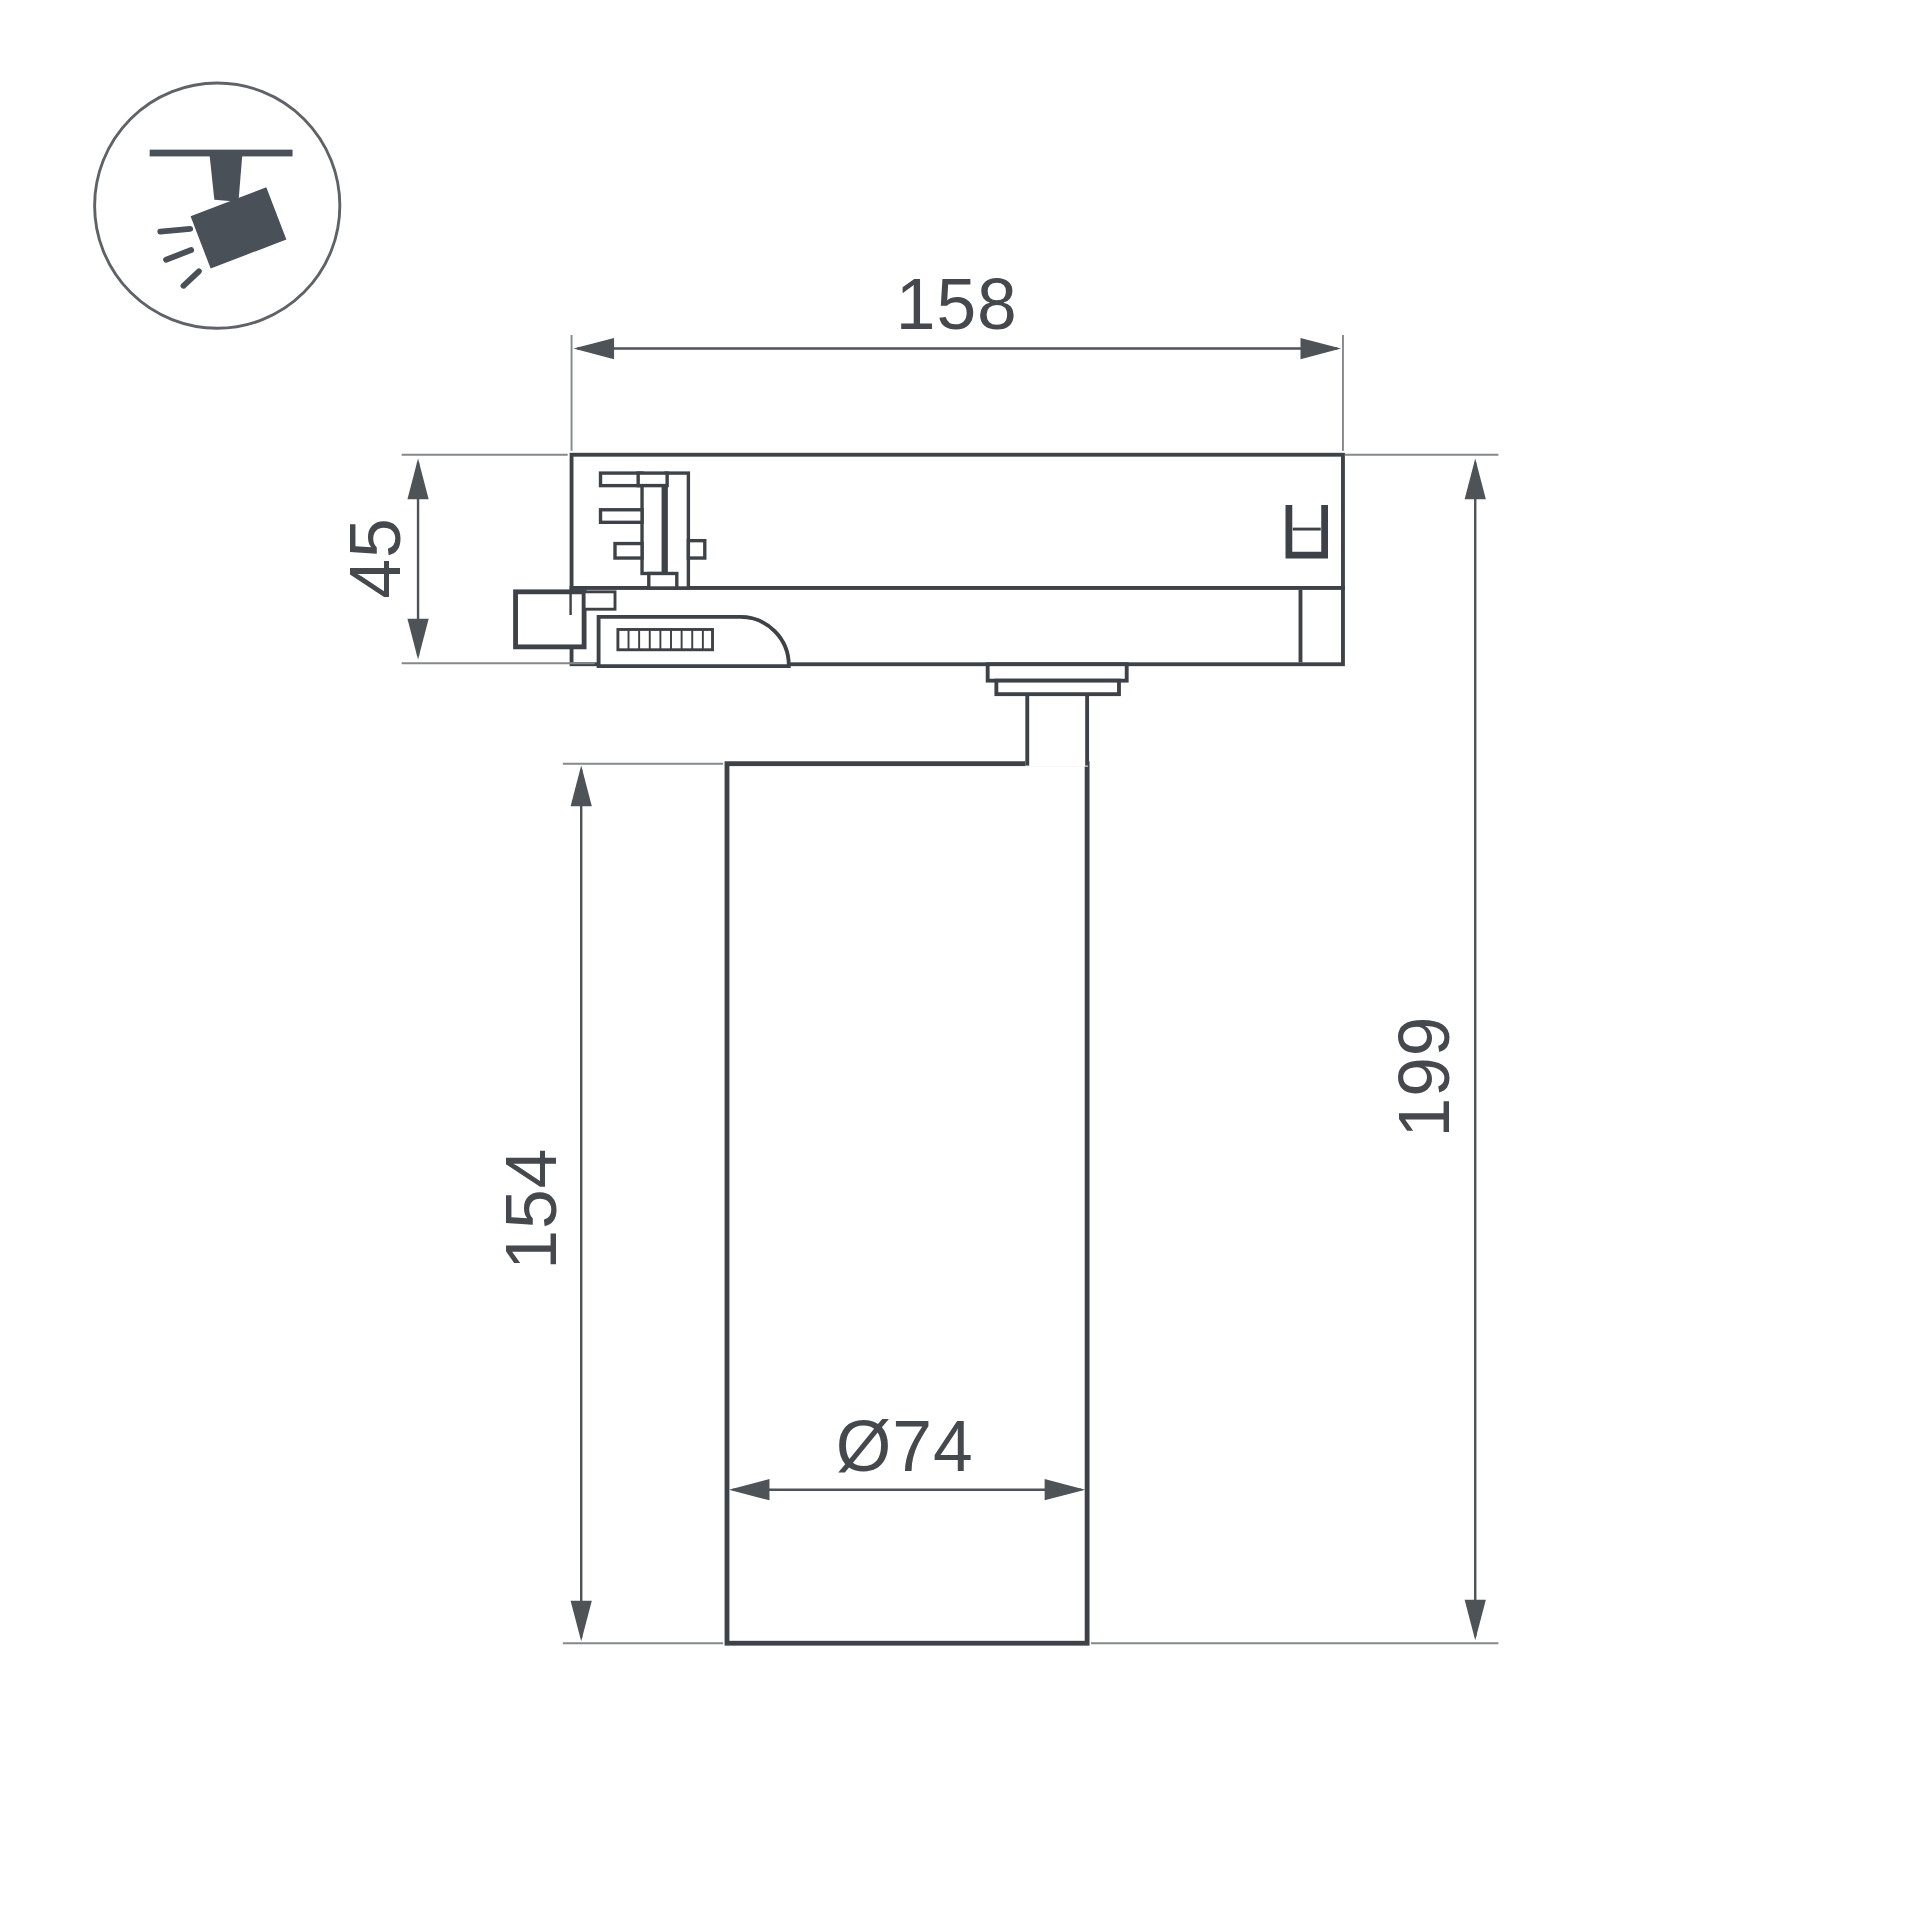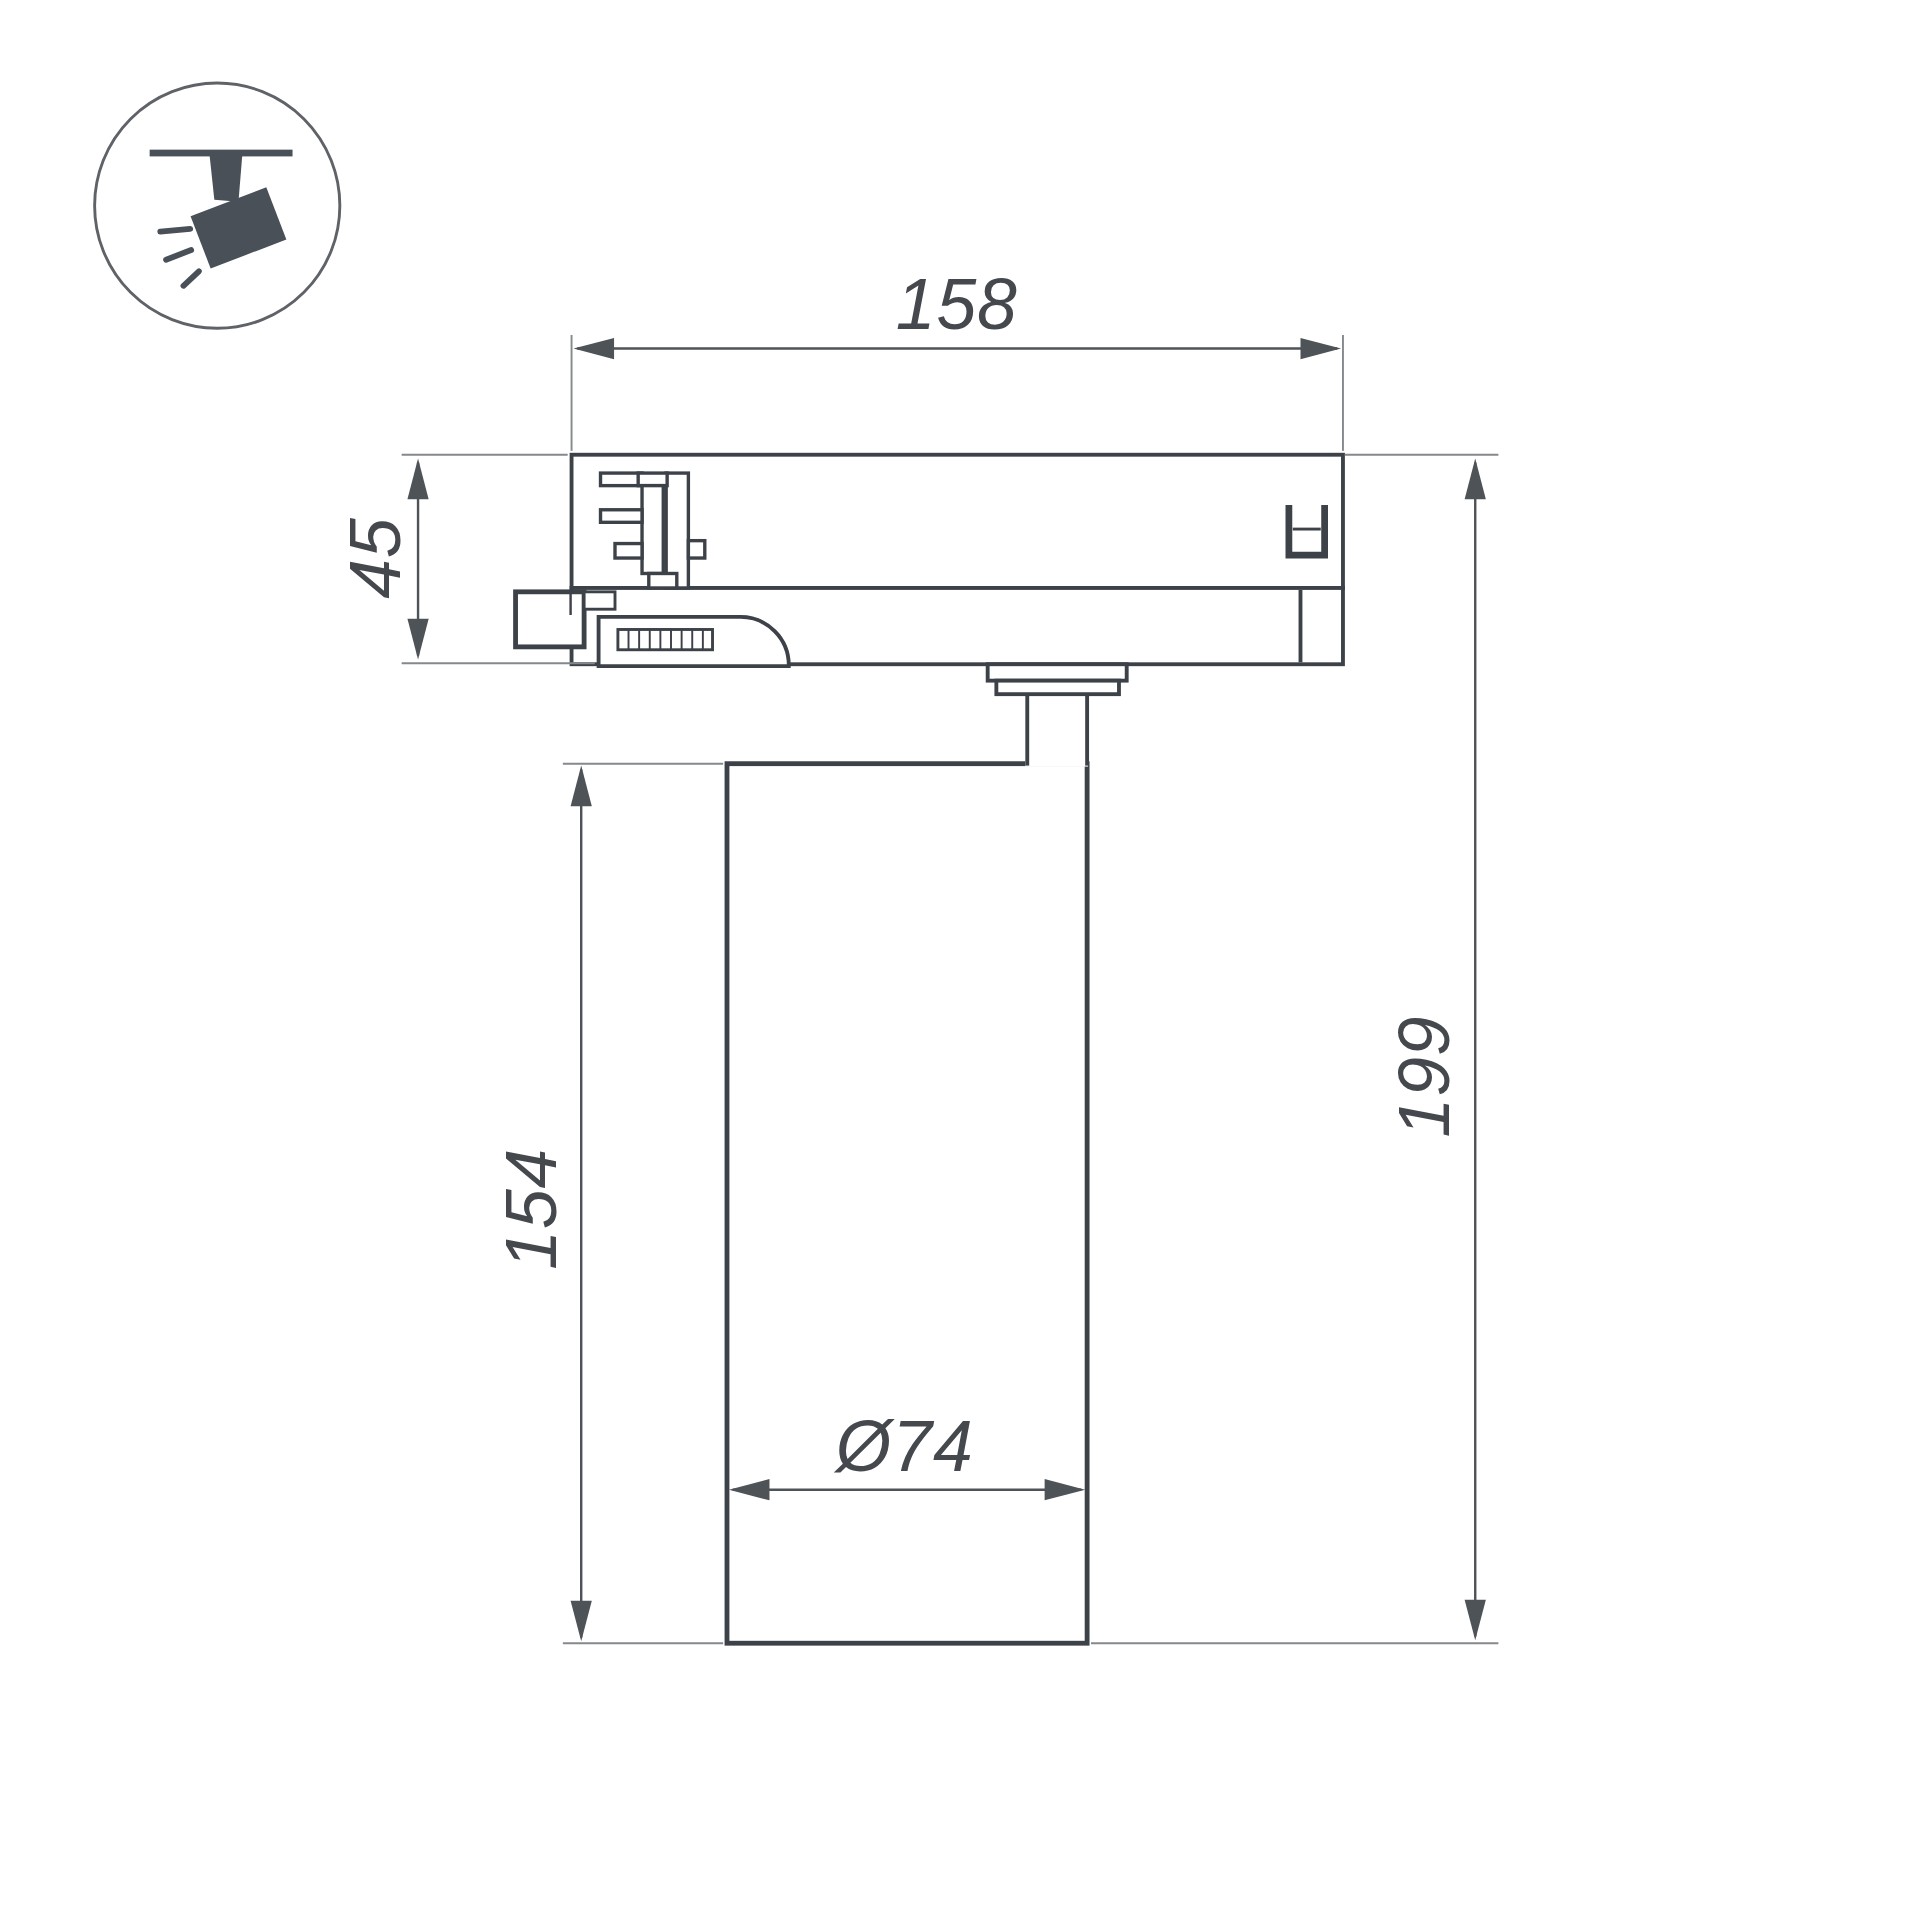--- a/index.html
+++ b/index.html
@@ -1,17 +1,17 @@
 <!DOCTYPE html>
 <html style="--c-bg: #ffffff; --c-outline: #3d4249; --c-dim: #4e5358; --c-ext: #85898d; --c-text: #45494e; --c-icon: #4a5058; --c-circle: #5f6368;"><head>
 <meta charset="utf-8">
 <style>
   html,body{margin:0;padding:0;background:#ffffff;}
   .canvas{position:relative;width:1677px;height:1929px;background:var(--c-bg,#fff);
-          font-family:"Liberation Sans", sans-serif;overflow:hidden;font-style:italic;}
+          font-family:"Liberation Sans", sans-serif;overflow:hidden;}
   svg{position:absolute;left:0;top:0;}
   .outline{stroke:var(--c-outline,#3d4249);fill:none;}
   .fillw{fill:#ffffff;}
   .dimline{stroke:var(--c-dim,#4e5358);stroke-width:2.5;fill:none;}
   .extline{stroke:var(--c-ext,#85898d);stroke-width:2;fill:none;}
   .arrow{fill:var(--c-dim,#4e5358);stroke:none;}
   .dimtext{fill:var(--c-text,#45494e);font-size:74px;font-family:"Liberation Sans",sans-serif;
            text-anchor:middle;letter-spacing:1px;}
   .iconfill{fill:var(--c-icon,#4a5058);stroke:none;}
   .iconline{stroke:var(--c-icon,#4a5058);stroke-width:6;stroke-linecap:round;fill:none;}

